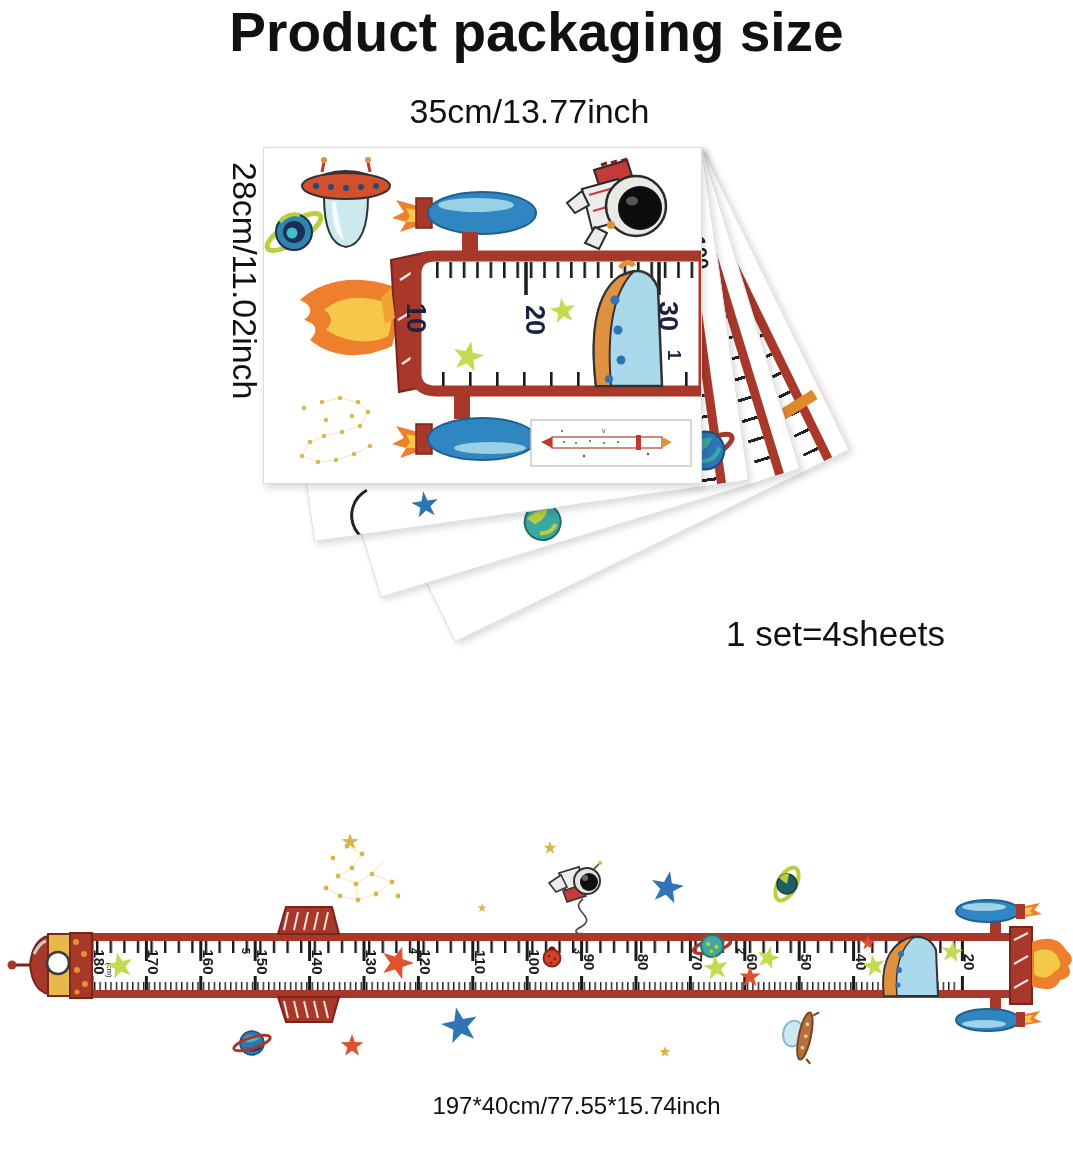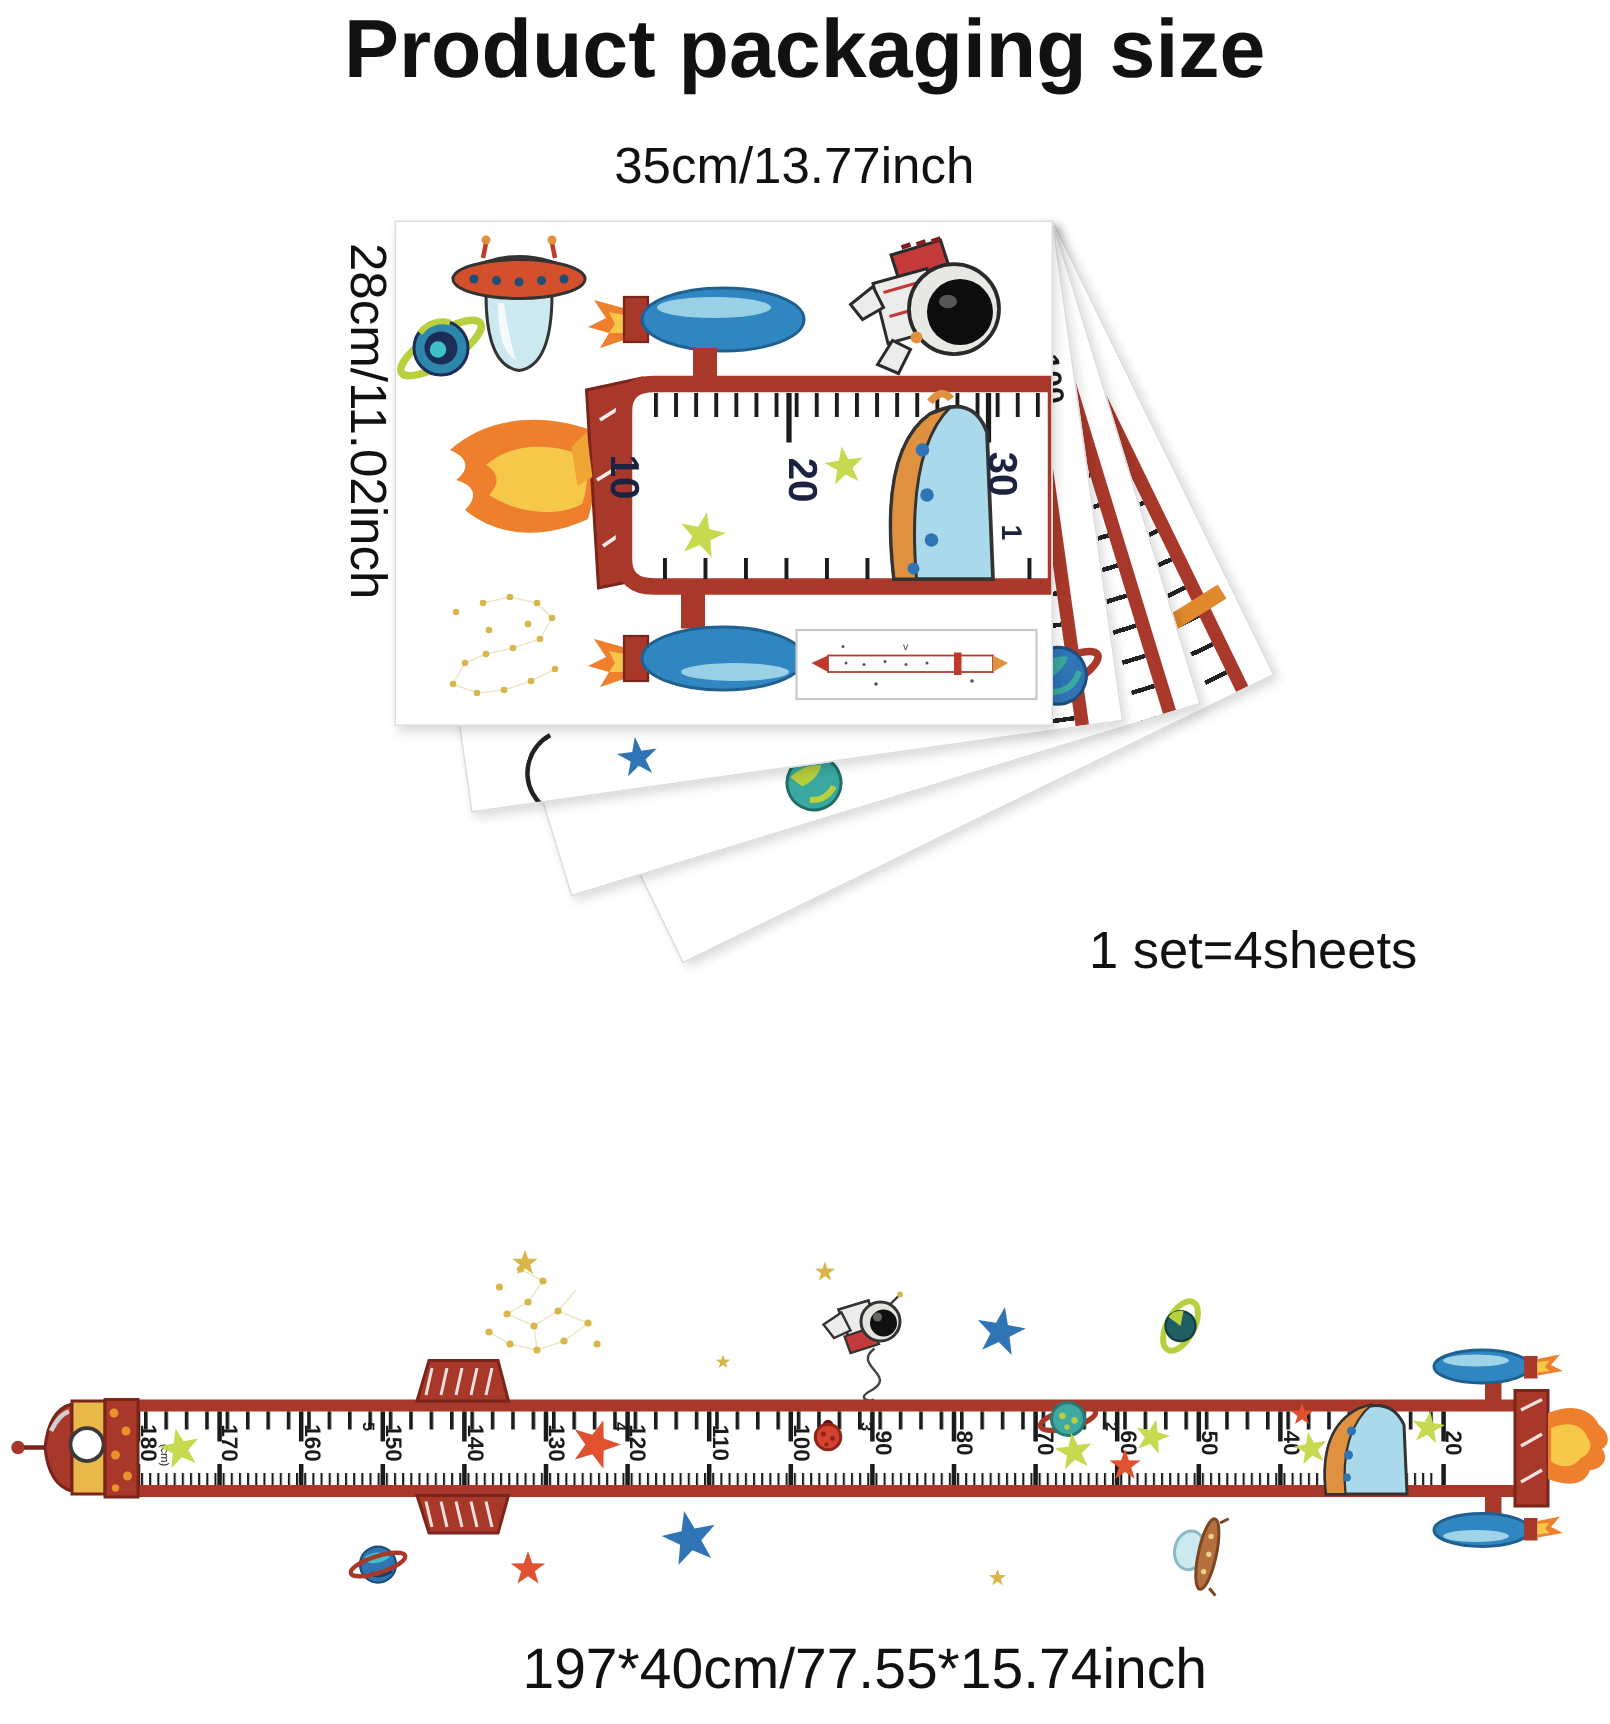--- a/index.html
+++ b/index.html
@@ -5,21 +5,21 @@
   html,body{margin:0;padding:0;background:#fff;}
   #page{position:relative;width:1073px;height:1149px;background:#fff;overflow:hidden;
         font-family:"Liberation Sans",sans-serif;color:#111;}
   .title{position:absolute;top:0px;left:0;right:0;text-align:center;
          font-size:55px;font-weight:700;letter-spacing:0px;}
   .w-label{position:absolute;top:92px;left:0;right:55px;text-align:center;font-size:34px;padding-left:41px;}
   .h-label{position:absolute;left:264px;top:162px;font-size:34px;white-space:nowrap;
            transform:rotate(90deg);transform-origin:0 0;}
   .set-label{position:absolute;left:682px;top:614px;font-size:35px;margin-left:44px;}
   .pack{position:absolute;top:700px;left:0;right:40px;text-align:center;font-size:34px;line-height:45px;}
-  .bottom-size{position:absolute;top:1092px;left:80px;right:0;text-align:center;font-size:38px;}
+  .bottom-size{position:absolute;top:1092px;left:80px;right:0;text-align:center;font-size:24px;}
 
   .sheet{position:absolute;left:263px;top:147px;width:437px;height:335px;background:#fff;
          border:1px solid #dcdcdc;box-shadow:2px 4px 7px rgba(0,0,0,.15);
          transform-origin:100% 0;overflow:hidden;}
   .s2{transform:rotate(-8deg);}
   .s3{transform:rotate(-17deg);}
   .s4{transform:rotate(-26deg);}
   .vbar{position:absolute;width:9px;background:#a8392a;}
   .vticks{position:absolute;width:16px;
           background:repeating-linear-gradient(to bottom,#222 0 3px,transparent 3px 21px);}

